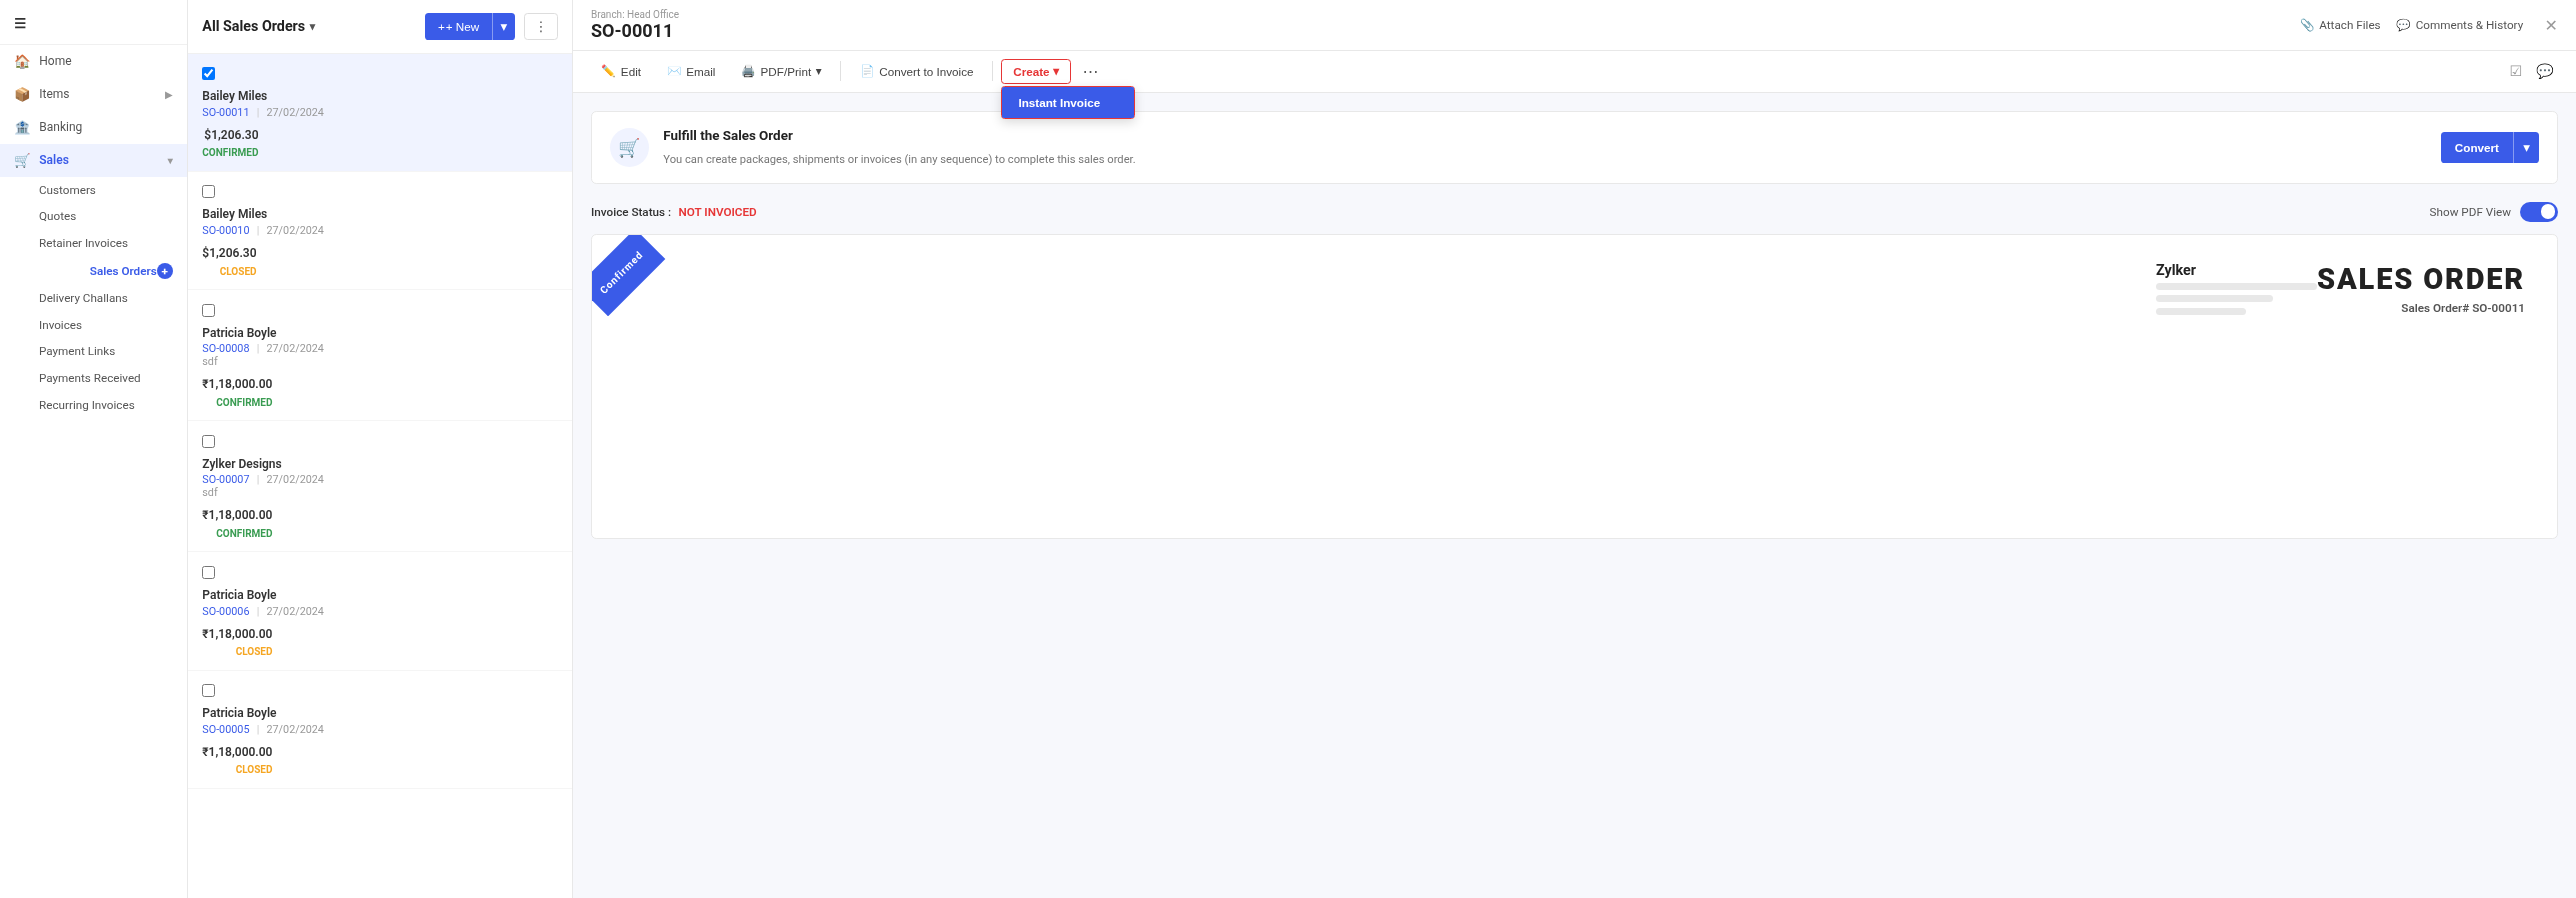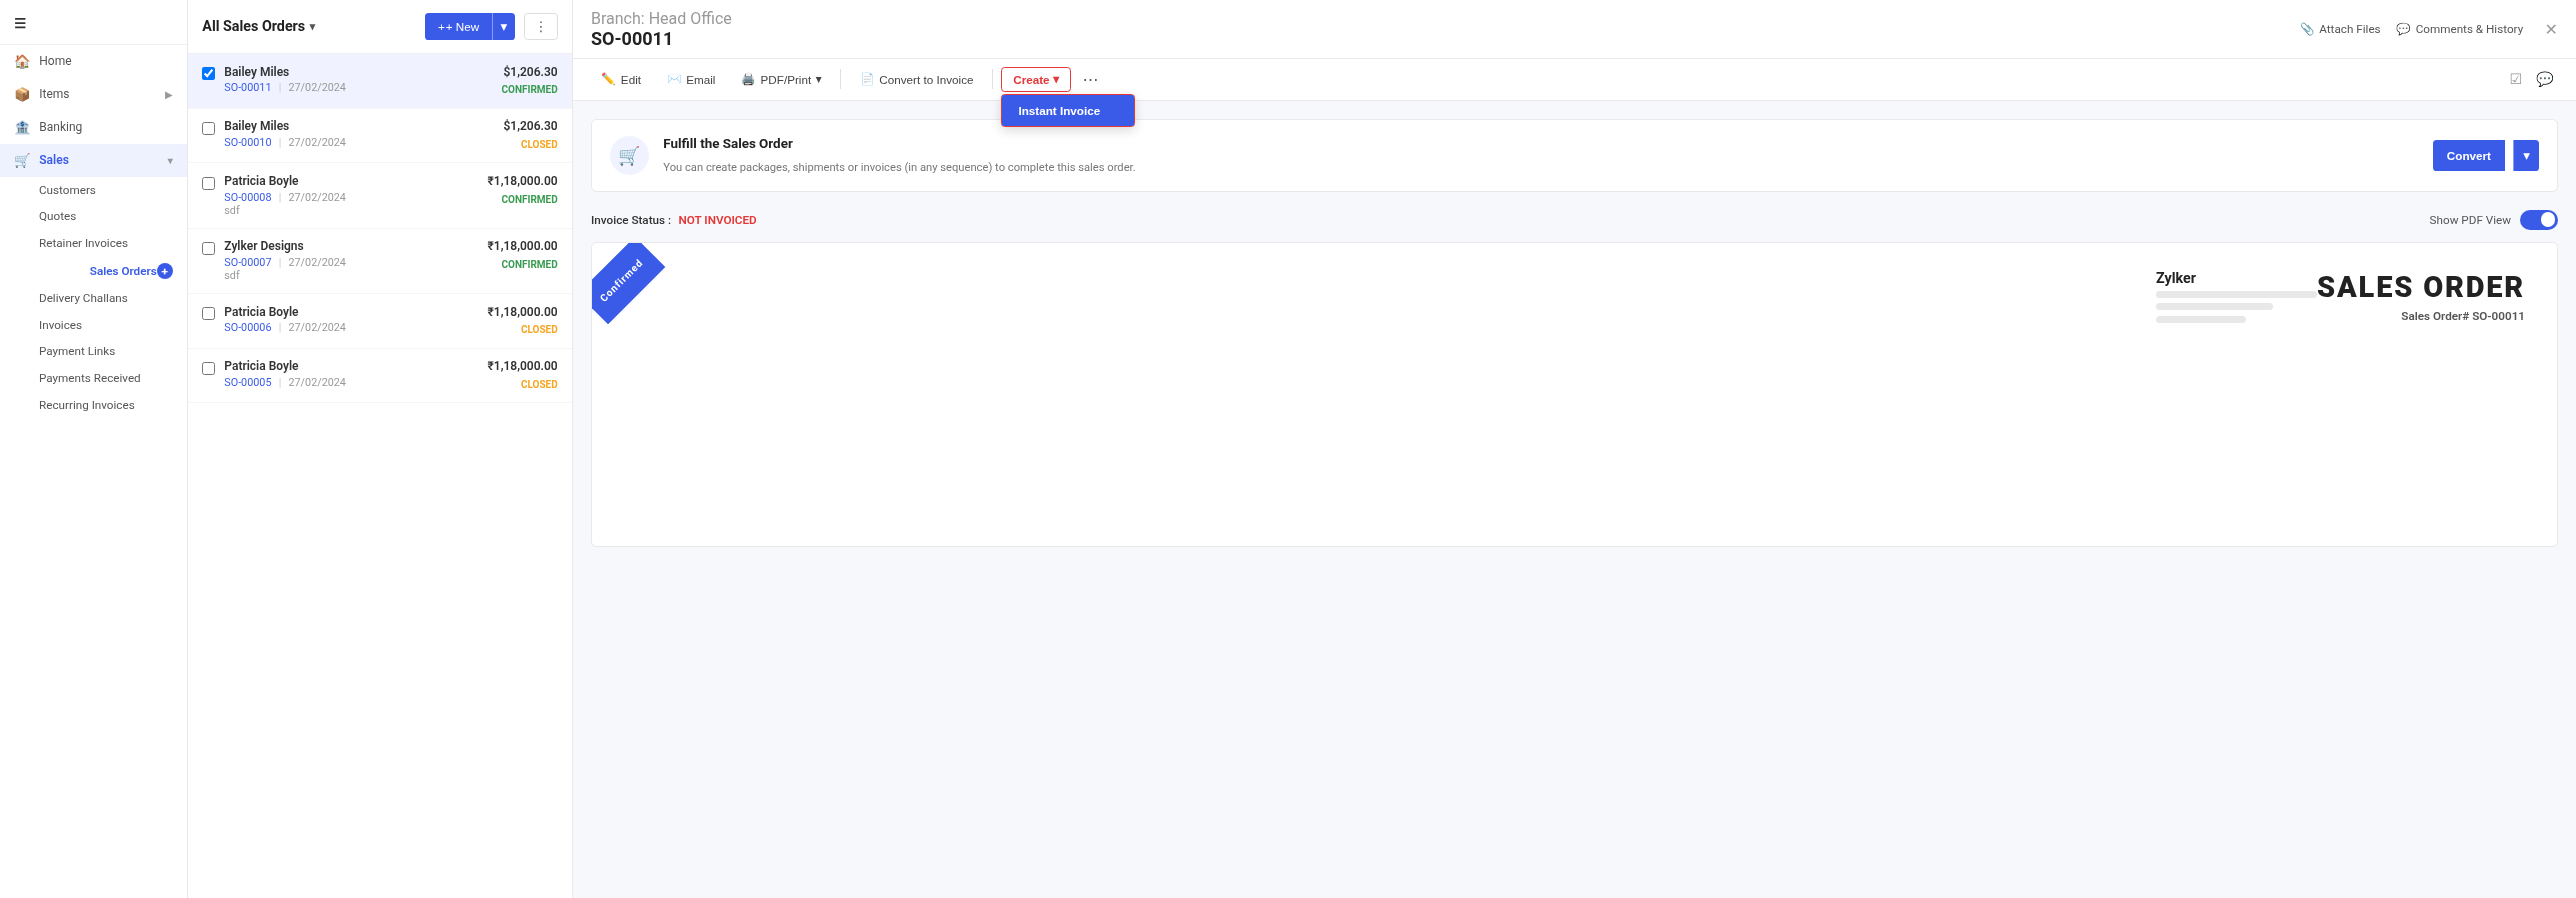--- a/index.html
+++ b/index.html
@@ -119,20 +119,21 @@
       color: #555;
       font-size: 13.4px;
     }
     .order-item {
       display: flex;
       align-items: flex-start;
       padding: 10.8px 14.3px;
       border-bottom: 0.9px solid #f5f5f5;
       gap: 9px;
       cursor: pointer;
+      flex-direction: column;
     }
     .order-item.selected { background: #f0f3ff; }
     .order-check { margin-top: 2.7px; }
     .order-info { flex: 1; }
     .order-name { font-weight: 600; color: #333; font-size: 12px; }
     .order-meta { font-size: 10.8px; color: #999; margin-top: 2.7px; display: flex; gap: 7.2px; align-items: center; }
     .order-link { color: #3a5be8; font-size: 10.8px; }
     .order-sep { color: #ccc; }
     .order-amount { text-align: right; }
     .order-price { font-weight: 600; color: #333; font-size: 12px; }
@@ -155,21 +156,21 @@
       overflow: hidden;
     }
     .main-topbar {
       background: #fff;
       border-bottom: 0.9px solid #e8e8e8;
       padding: 9px 18px;
       display: flex;
       align-items: center;
       justify-content: space-between;
     }
-    .main-branch { font-size: 16px; color: #999; }
+    .main-branch { font-size: 10px; color: #999; }
     .main-so-title { font-size: 18px; font-weight: 700; color: #222; }
     .main-topbar-actions { display: flex; align-items: center; gap: 16px; }
     .topbar-action {
       display: flex;
       align-items: center;
       gap: 4.5px;
       color: #555;
       font-size: 11.7px;
       cursor: pointer;
     }
@@ -647,21 +648,21 @@
   <div class="main-content">
 
     <div class="fulfill-banner">
       <div class="fulfill-icon">
         <span>🛒</span>
       </div>
       <div class="fulfill-text">
         <div class="fulfill-title">Fulfill the Sales Order</div>
         <div class="fulfill-desc">You can create packages, shipments or invoices (in any sequence) to complete this sales order.</div>
       </div>
-      <div style="display:flex; gap:8px;justify-content:center;">
+      <div style="display:flex; gap:0;justify-content:center;">
         <button class="btn-convert-main">Convert</button>
         <button class="btn-convert-dropdown">▾</button>
       </div>
     </div>
 
     <div class="invoice-status-row">
       <div class="invoice-status-text">
         <span>Invoice Status :</span>
         <span style="margin-left:4.5px;font-weight:600; color:#e63636;">NOT INVOICED</span>
       </div>

